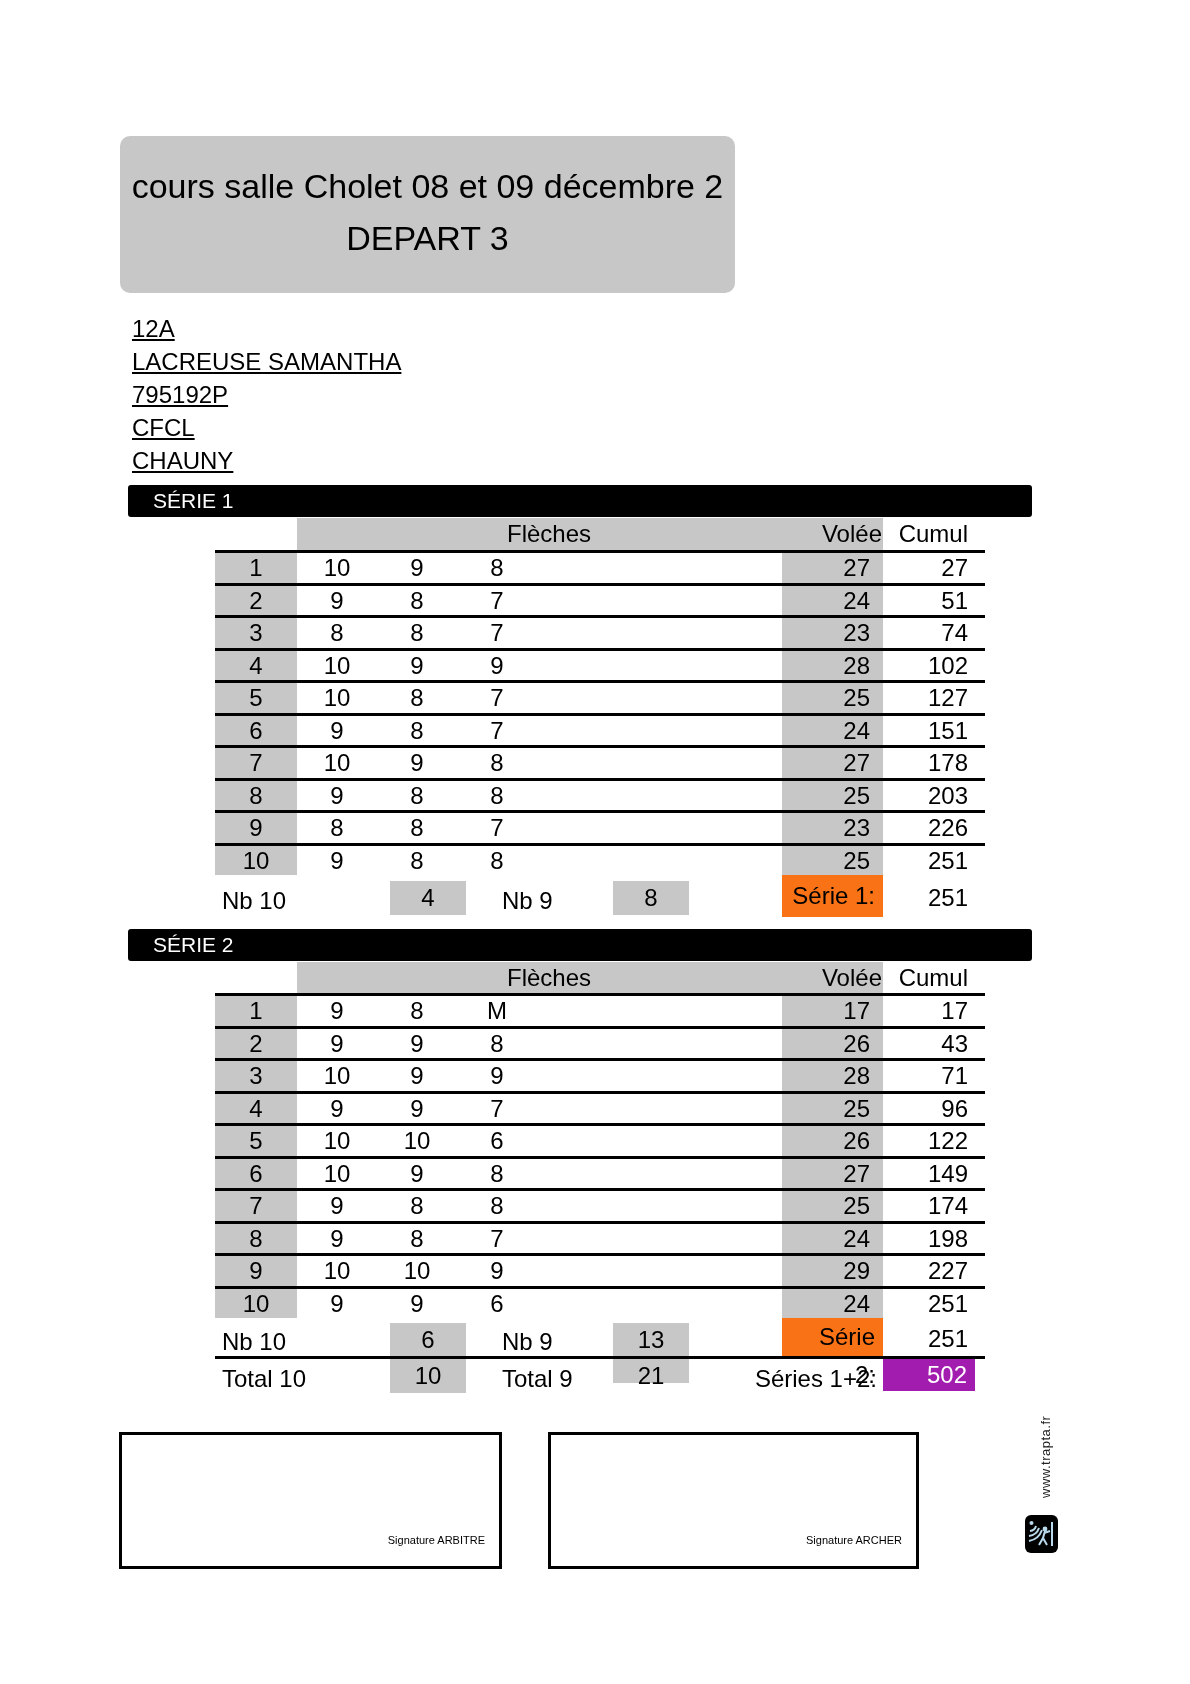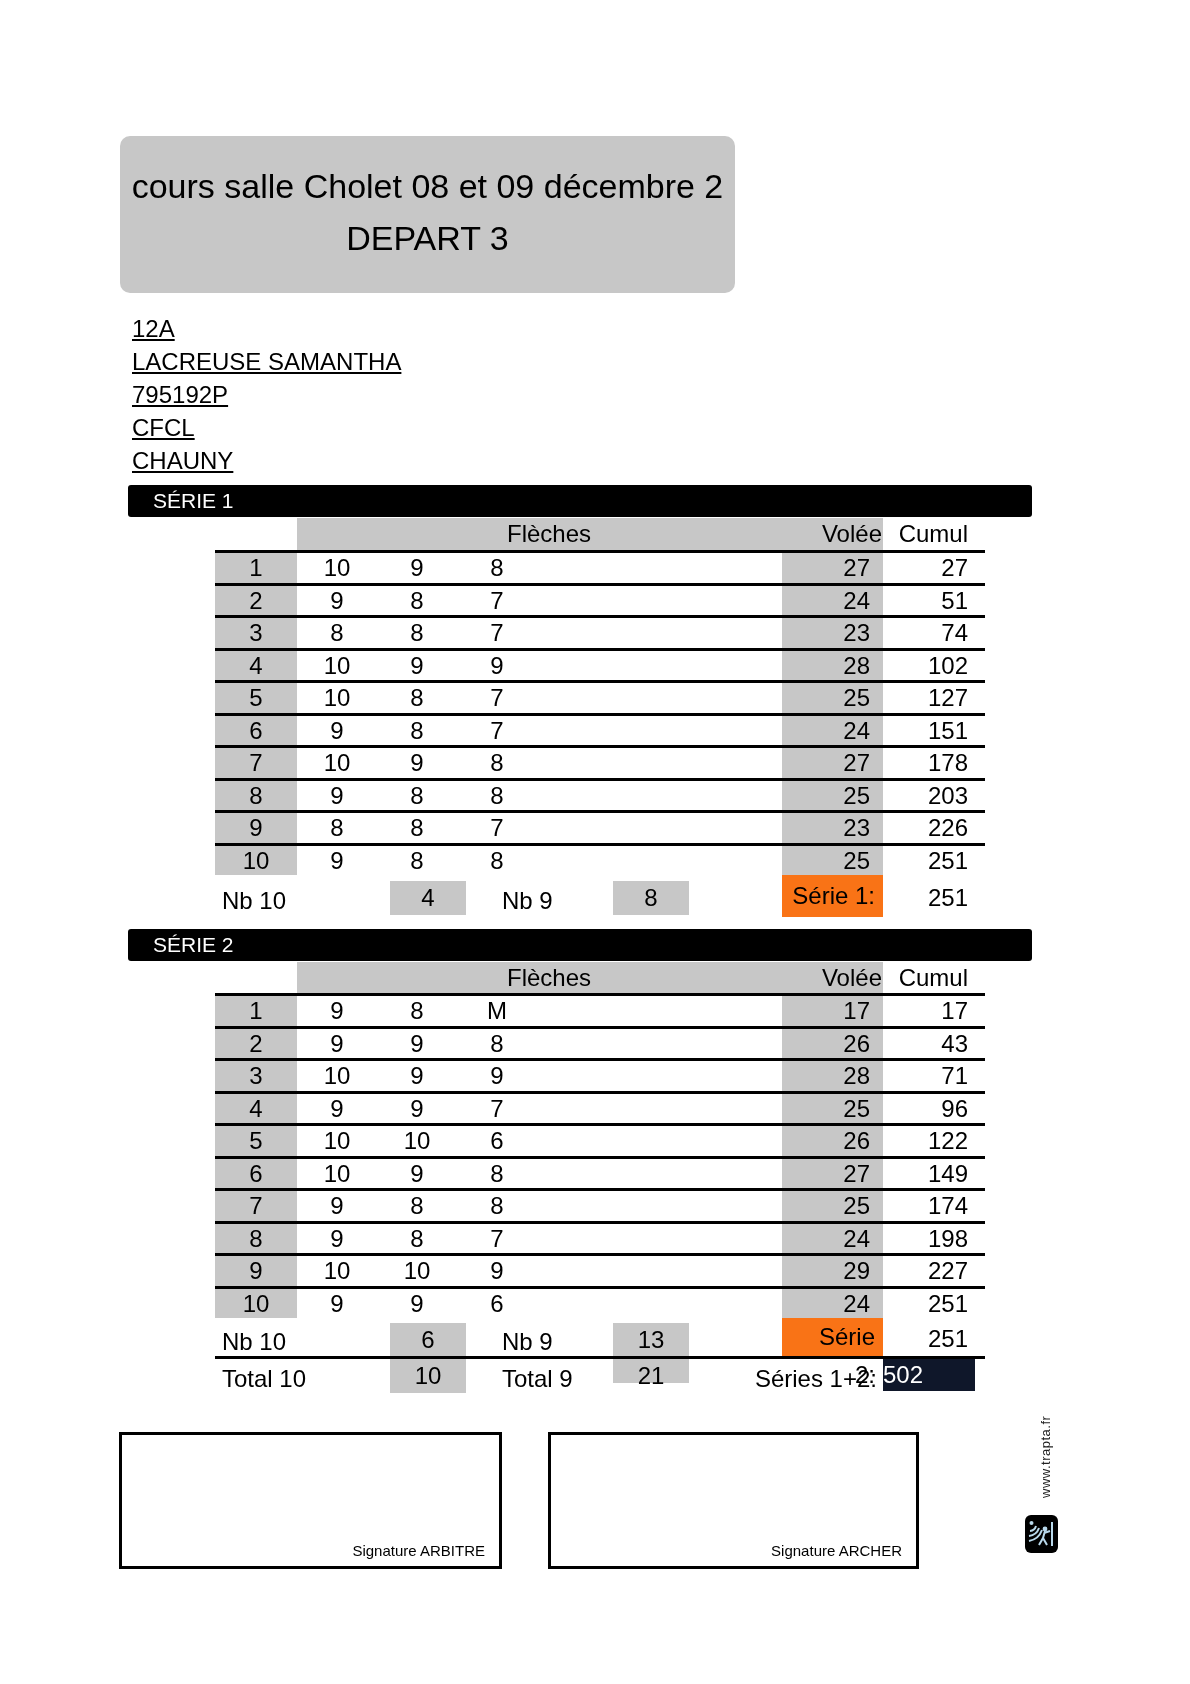--- a/index.html
+++ b/index.html
@@ -45,29 +45,29 @@
   
   .lbl{position:absolute;font-size:24px;line-height:33px;}
   .gbox{position:absolute;width:76px;background:#c7c7c7;font-size:24px;text-align:center;}
   .vcell{position:absolute;left:782px;width:101px;background:#f97316;font-size:24px;
          text-align:right;padding-right:8px;box-sizing:border-box;}
   .cuval{position:absolute;left:883px;width:102px;font-size:24px;text-align:right;
          padding-right:17px;box-sizing:border-box;}
 
   .hline{position:absolute;left:215px;width:770px;height:3px;background:#000;}
 
-  .total-box{position:absolute;left:883px;top:1359px;width:92px;height:32px;background:#0f172a;
-             color:#fff;font-size:24px;line-height:32px;
+  .total-box{position:absolute;left:883px;top:1359px;width:92px;height:32px;background:#a21caf;
+             color:#fff;font-size:24px;line-height:32px;text-align:right;
              padding-right:8px;box-sizing:border-box;}
 
   
   .sig{position:absolute;top:1432px;height:137px;border:3px solid #000;box-sizing:border-box;}
   #sig-arbitre{left:119px;width:383px;}
   #sig-archer{left:548px;width:371px;}
-  .sig-label{position:absolute;right:14px;bottom:7px;font-size:15px;}
+  .sig-label{position:absolute;right:14px;bottom:20px;font-size:11px;}
 
   
   .website{position:absolute;left:1038px;top:1408px;height:90px;width:22px;
            writing-mode:vertical-rl;transform:rotate(180deg);font-size:13px;color:#222;
            text-align:left;letter-spacing:0.5px;}
   .logo{position:absolute;left:1025px;top:1515px;width:33px;height:38px;}
 </style>
 </head>
 <body>
 

